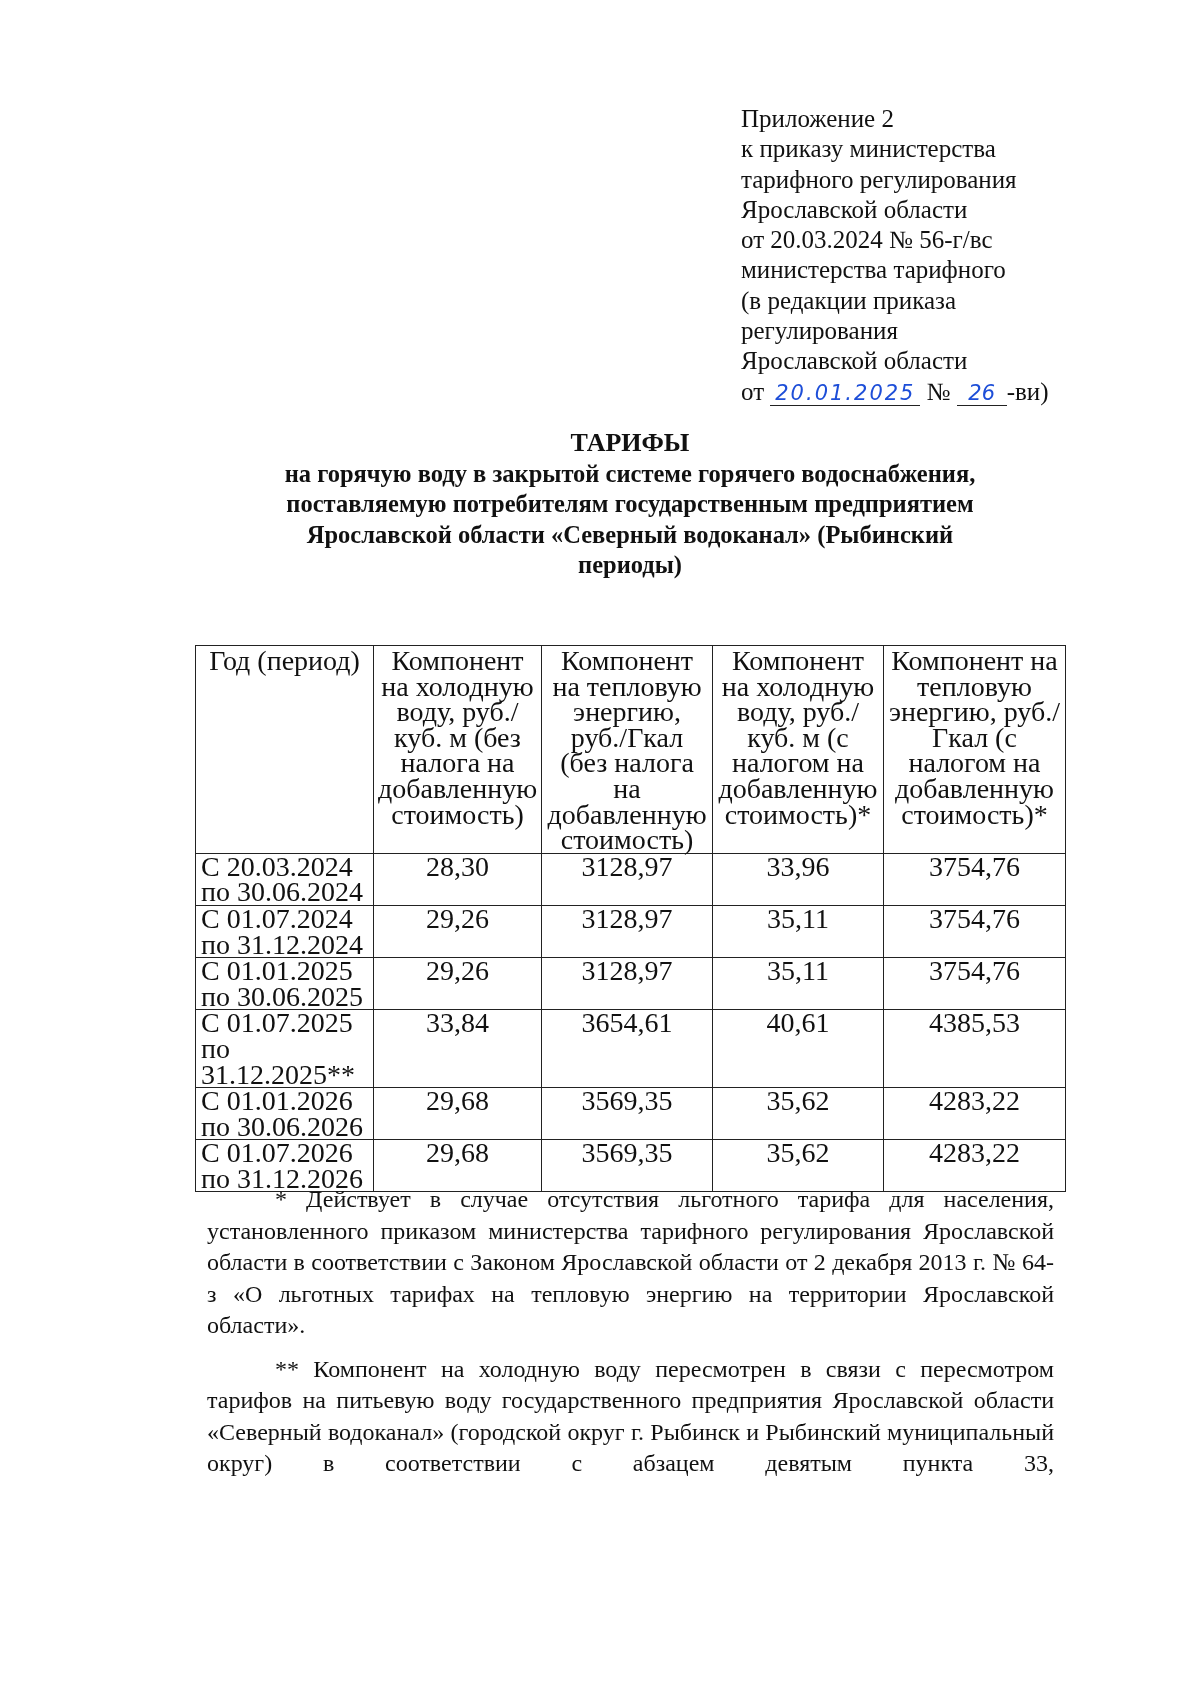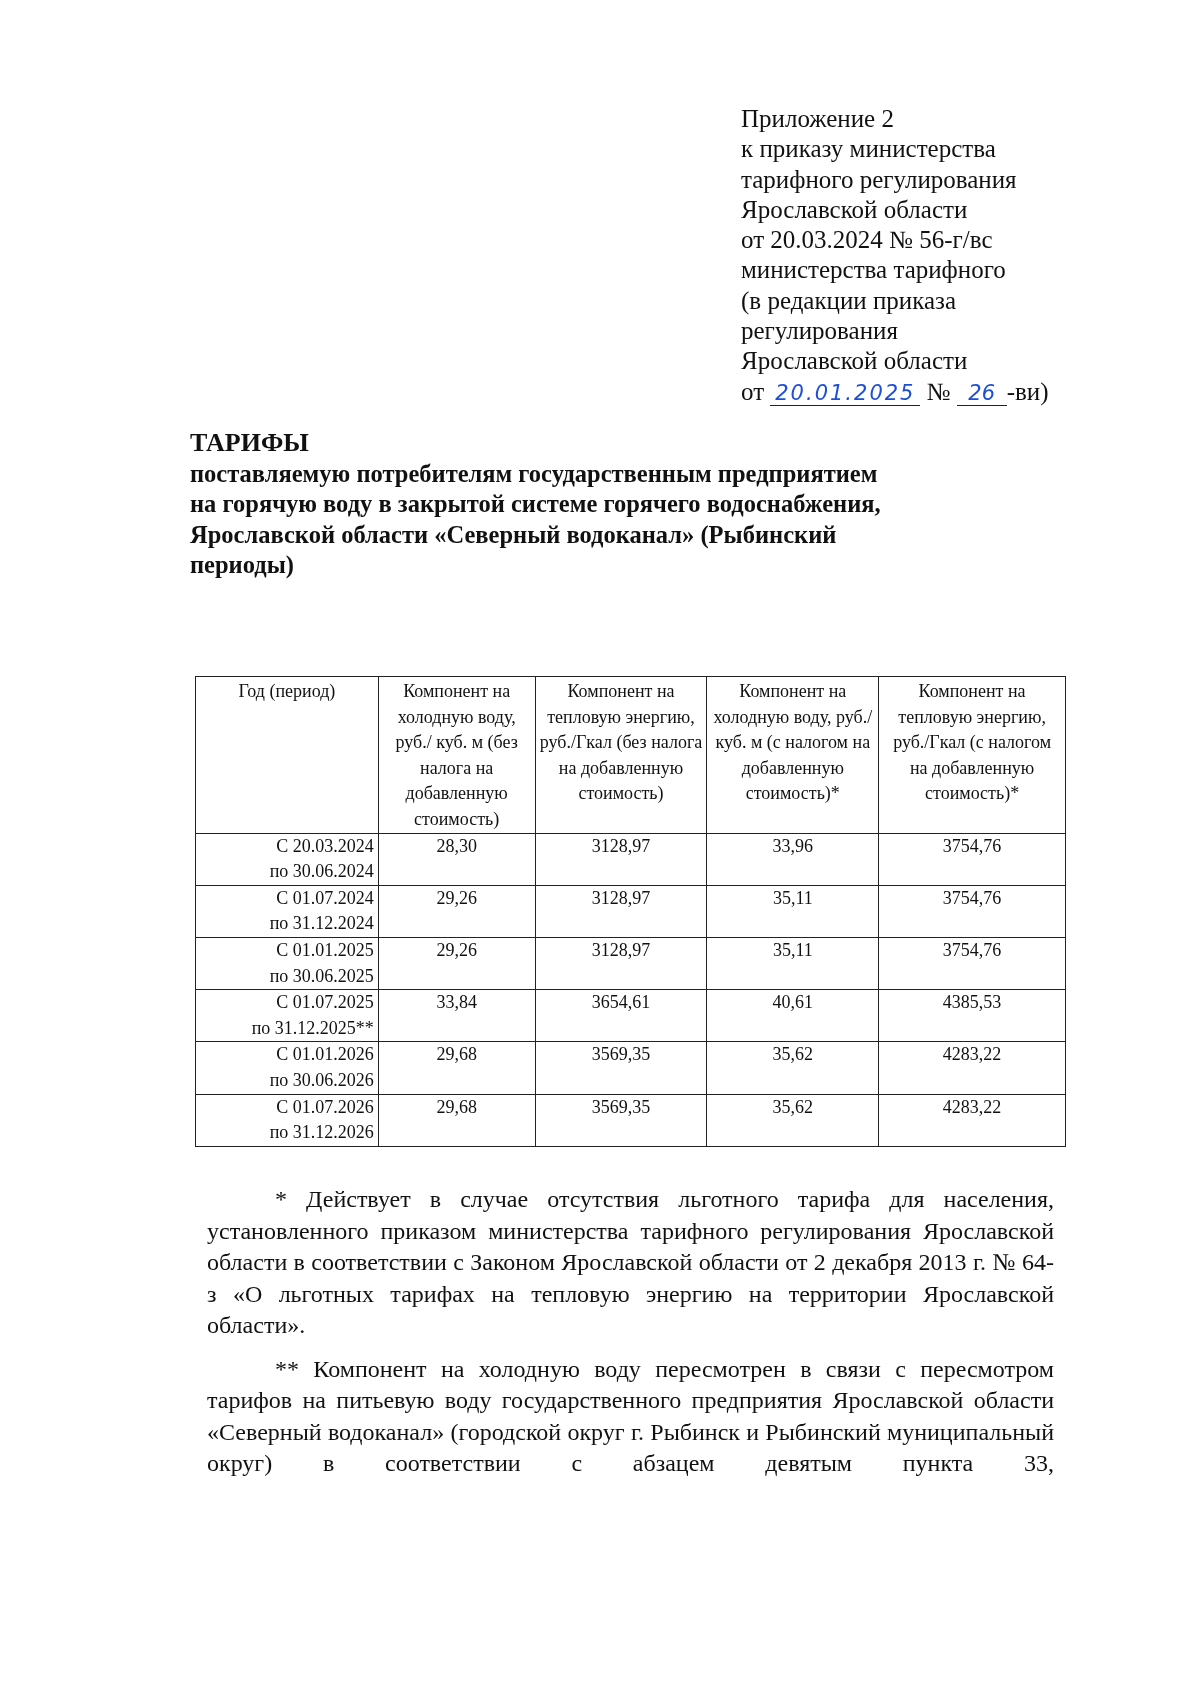--- a/index.html
+++ b/index.html
@@ -7,28 +7,28 @@
          font-family: "Liberation Serif", "DejaVu Serif", serif; color: #111; }
   .appendix { position: absolute; left: 741px; top: 104px; width: 360px;
               font-size: 25px; line-height: 30.3px; }
   .appendix div { white-space: nowrap; }
   .handwritten { font-family: "DejaVu Sans", sans-serif; font-style: italic; font-size: 21px;
                  color: #1d4ed8; display: inline-block; border-bottom: 1.5px solid #222;
                  line-height: 24px; text-align: center; }
   .hw-date { width: 150px; letter-spacing: 2px; }
   .hw-num { width: 50px; }
   .title-block { position: absolute; left: 190px; top: 428px; width: 880px;
-                 font-weight: bold; font-size: 24.5px; line-height: 30.5px; }
+                 text-align: center; font-weight: bold; font-size: 24.5px; line-height: 30.5px; }
   .title-block .main { font-size: 26px; }
   table.tariffs { position: absolute; left: 195px; top: 645px; width: 871px;
-                  border-collapse: collapse; font-size: 18px; line-height: 25.6px; margin-top: 31px; }
+                  border-collapse: collapse; font-size: 28px; line-height: 25.6px; }
   table.tariffs th, table.tariffs td { border: 1.5px solid #222; vertical-align: top; padding: 0 4px; }
   table.tariffs th { font-weight: normal; text-align: center; padding-top: 2px; }
   table.tariffs td { text-align: center; height: 51px; }
-  table.tariffs td.period { text-align: right; padding-left: 5px; }
+  table.tariffs td.period { text-align: left; padding-left: 5px; }
   .notes { position: absolute; left: 195px; top: 1172px; width: 871px;
            font-size: 24px; line-height: 31.5px; text-align: justify; }
   .notes p { margin: 12px; text-indent: 68px; }
   .notes p.last { text-align-last: justify; }
 </style>
 </head>
 <body>
 
 <div class="appendix">
   <div>Приложение 2</div>
@@ -43,22 +43,22 @@
   <div>
     <span>от</span>
     <span class="handwritten hw-date">20.01.2025</span>
     <span>№</span>
     <span class="handwritten hw-num">26</span><span>-ви)</span>
   </div>
 </div>
 
 <div class="title-block">
   <div class="main">ТАРИФЫ</div>
+  <div>на горячую воду в закрытой системе горячего водоснабжения,</div>
   <div>поставляемую потребителям государственным предприятием</div>
-  <div>на горячую воду в закрытой системе горячего водоснабжения,</div>
   <div>Ярославской области «Северный водоканал» (Рыбинский</div>
   <div>периоды)</div>
 </div>
 
 <table class="tariffs">
   <colgroup>
     <col style="width:183px">
       <col style="width:157px">
       <col style="width:172px">
       <col style="width:172px">

